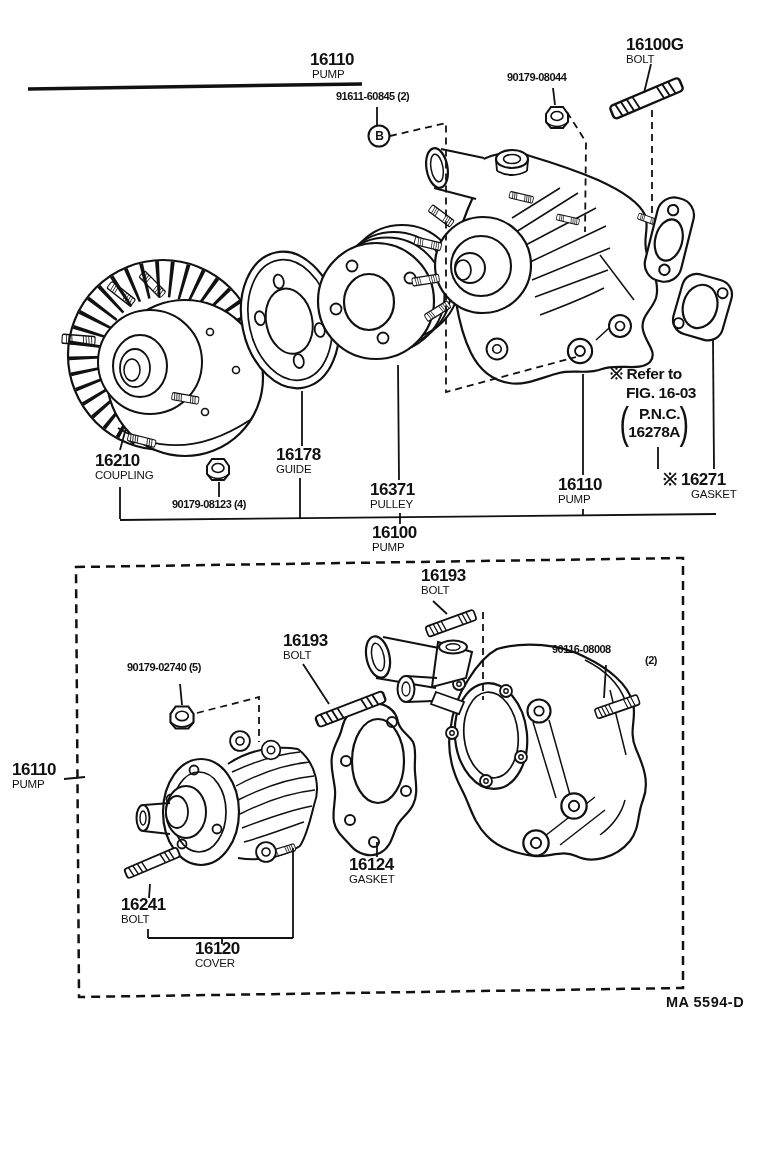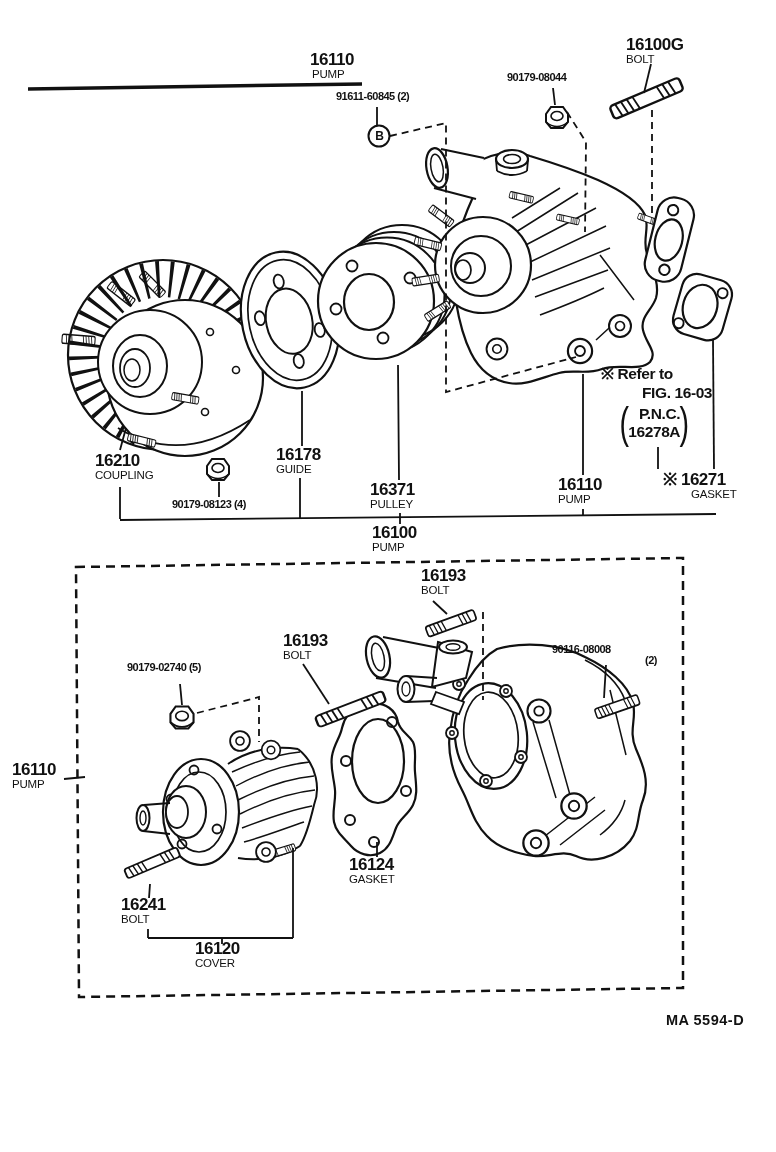--- a/index.html
+++ b/index.html
@@ -6,28 +6,28 @@
   .page{position:relative;width:776px;height:1152px;background:#fff;overflow:hidden;
         font-family:"Liberation Sans",sans-serif;color:#111;}
   svg{position:absolute;left:0;top:0;}
   .lbl{position:absolute;line-height:1.04;white-space:nowrap;}
   .code{font-size:17px;font-weight:700;letter-spacing:-0.5px;}
   .word{font-size:11.5px;font-weight:400;letter-spacing:-0.2px;}
   .pn{font-size:11px;font-weight:700;letter-spacing:-0.5px;}
   .header-note{position:absolute;left:27px;top:60px;font-size:17.5px;font-weight:700;
                letter-spacing:-0.3px;white-space:pre;}
   .refer{position:absolute;left:598px;top:362px;font-size:15.5px;font-weight:700;letter-spacing:-0.4px;}
-  .refer .r1{margin-left:3px;}
-  .refer .r2{margin-left:44px;}
+  .refer .r1{margin-left:12px;}
+  .refer .r2{margin-left:28px;}
   .rparen{display:flex;align-items:center;margin-left:24px;margin-top:1px;}
   .bigp{display:inline-block;font-size:44px;font-weight:400;transform:scaleX(0.65);
         margin:0 -5px;line-height:0.92;}
   .rcol{display:inline-flex;flex-direction:column;line-height:1.15;padding:0 2px;text-align:right;}
   .qty-right{text-align:right;}
-  .footer-code{position:absolute;left:666px;top:994px;font-size:14.5px;font-weight:700;letter-spacing:0.5px;margin-top:18px;}
+  .footer-code{position:absolute;left:666px;top:994px;font-size:14.5px;font-weight:700;letter-spacing:0.5px;}
   .bmark{position:absolute;left:372px;top:129px;width:15px;text-align:center;
          font-size:12px;font-weight:700;}
 </style>
 </head>
 <body>
 
 <div class="page">
 
 <svg width="776" height="1152" viewBox="0 0 776 1152">
   <defs>

